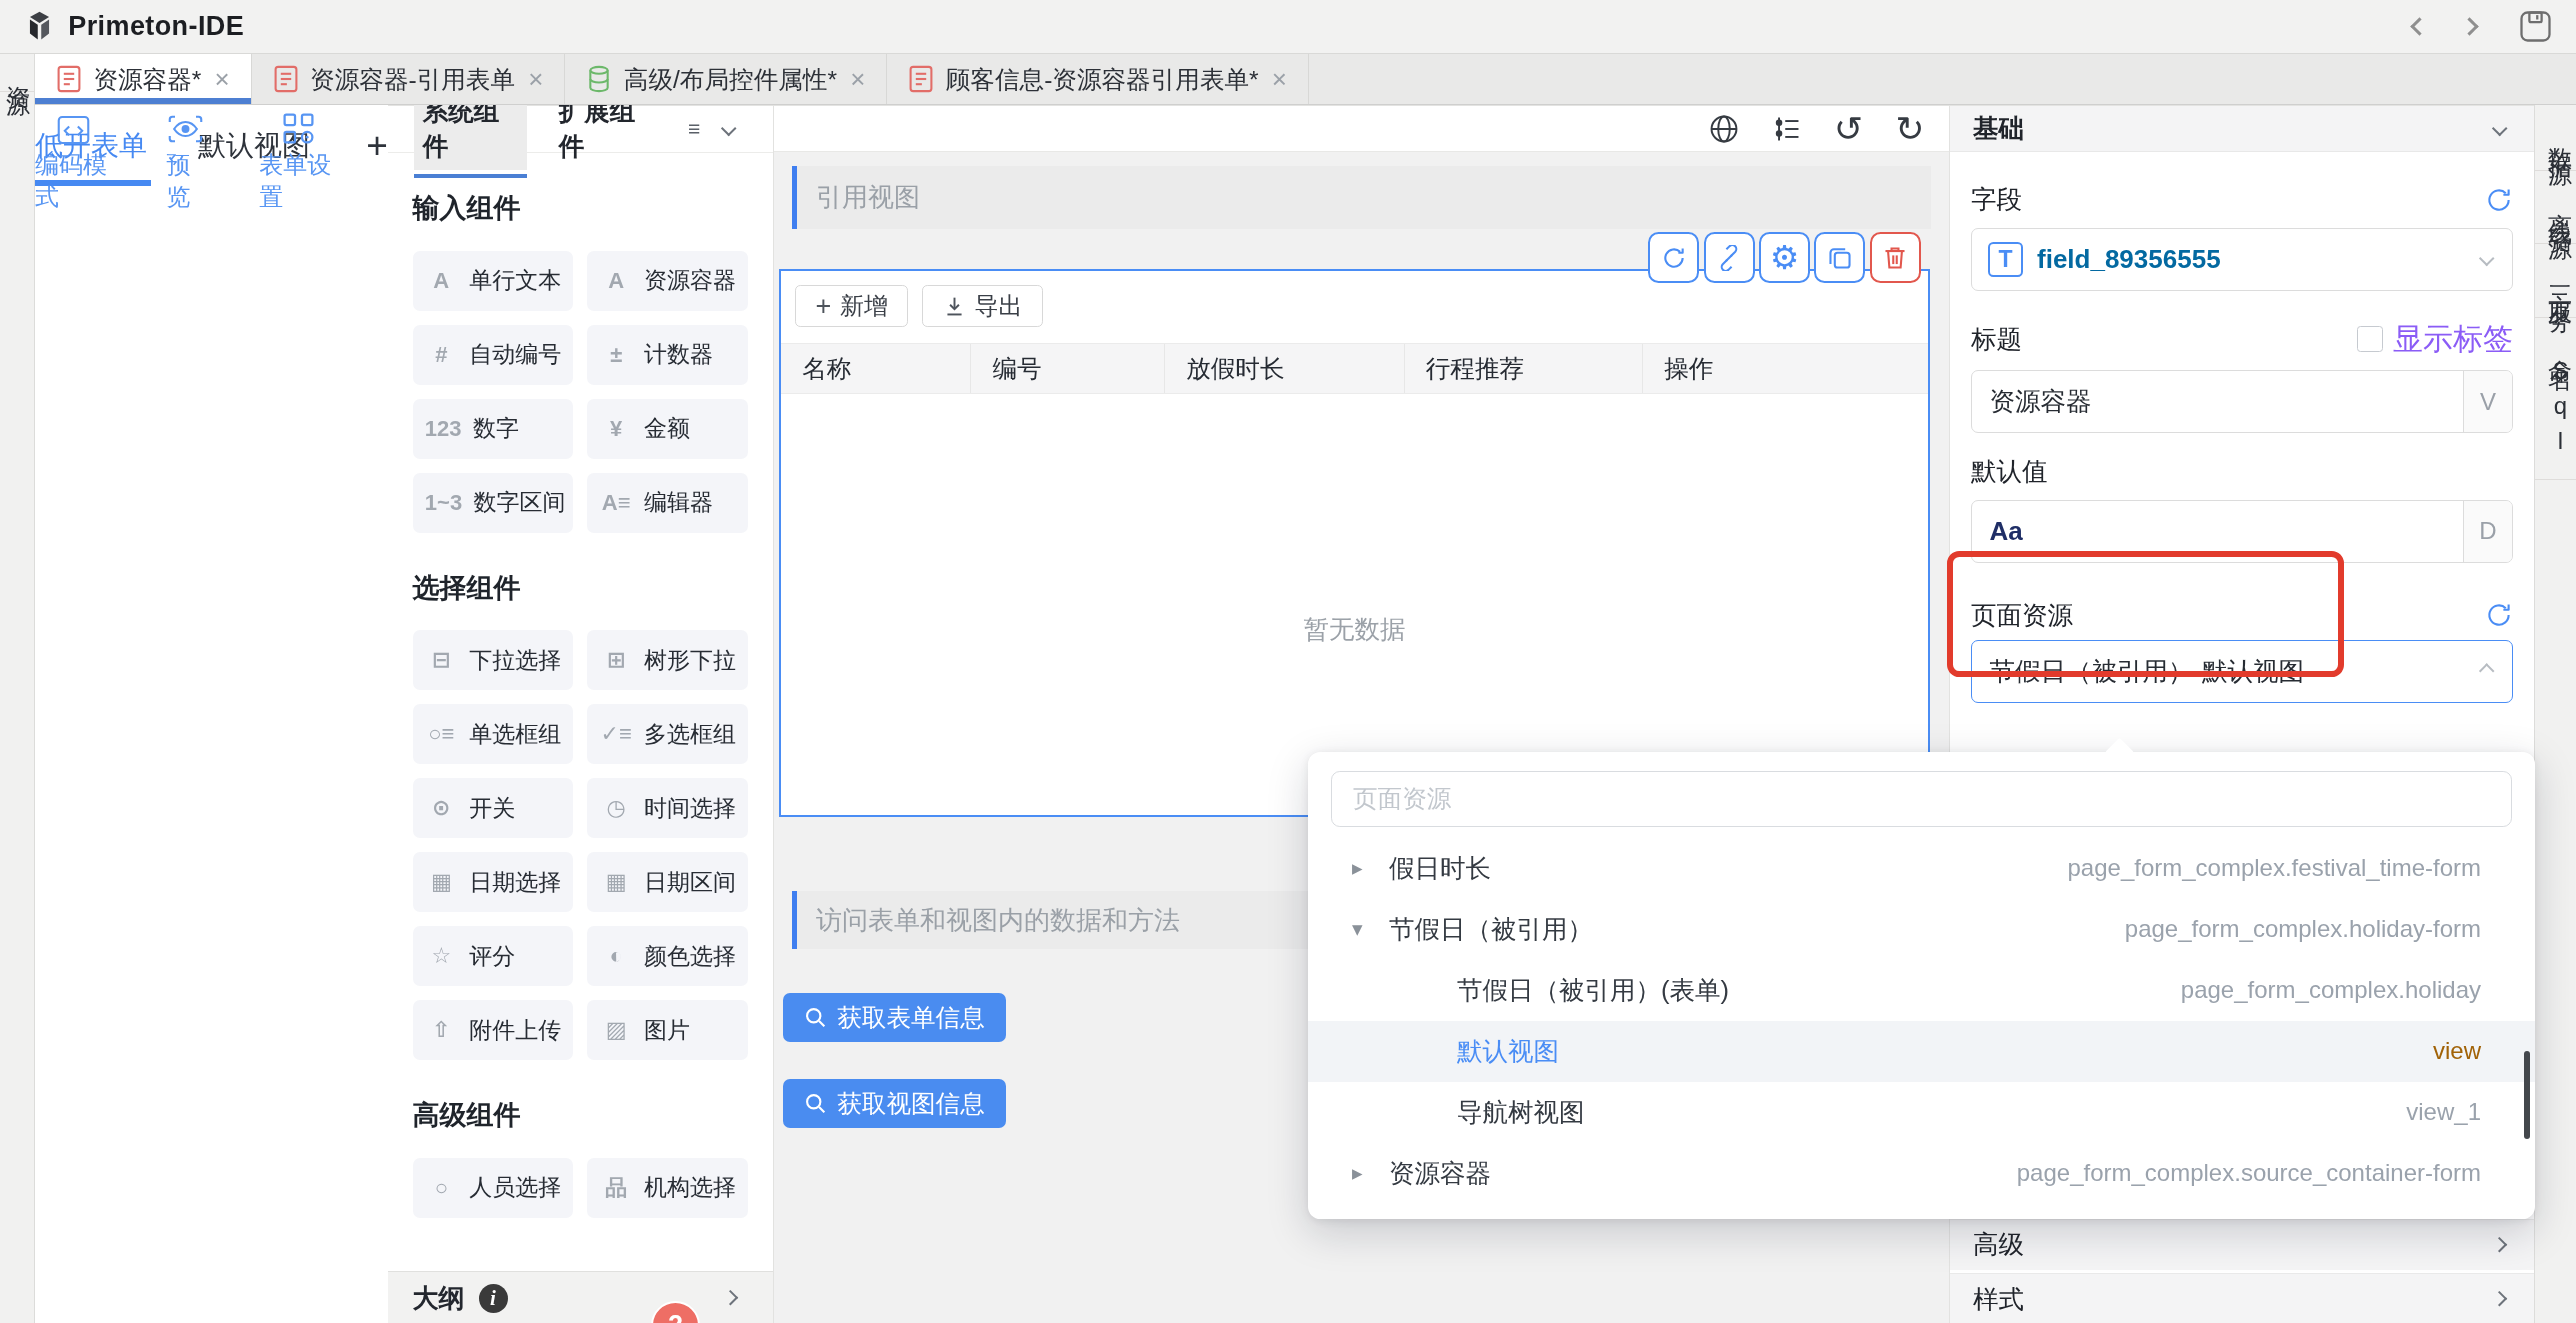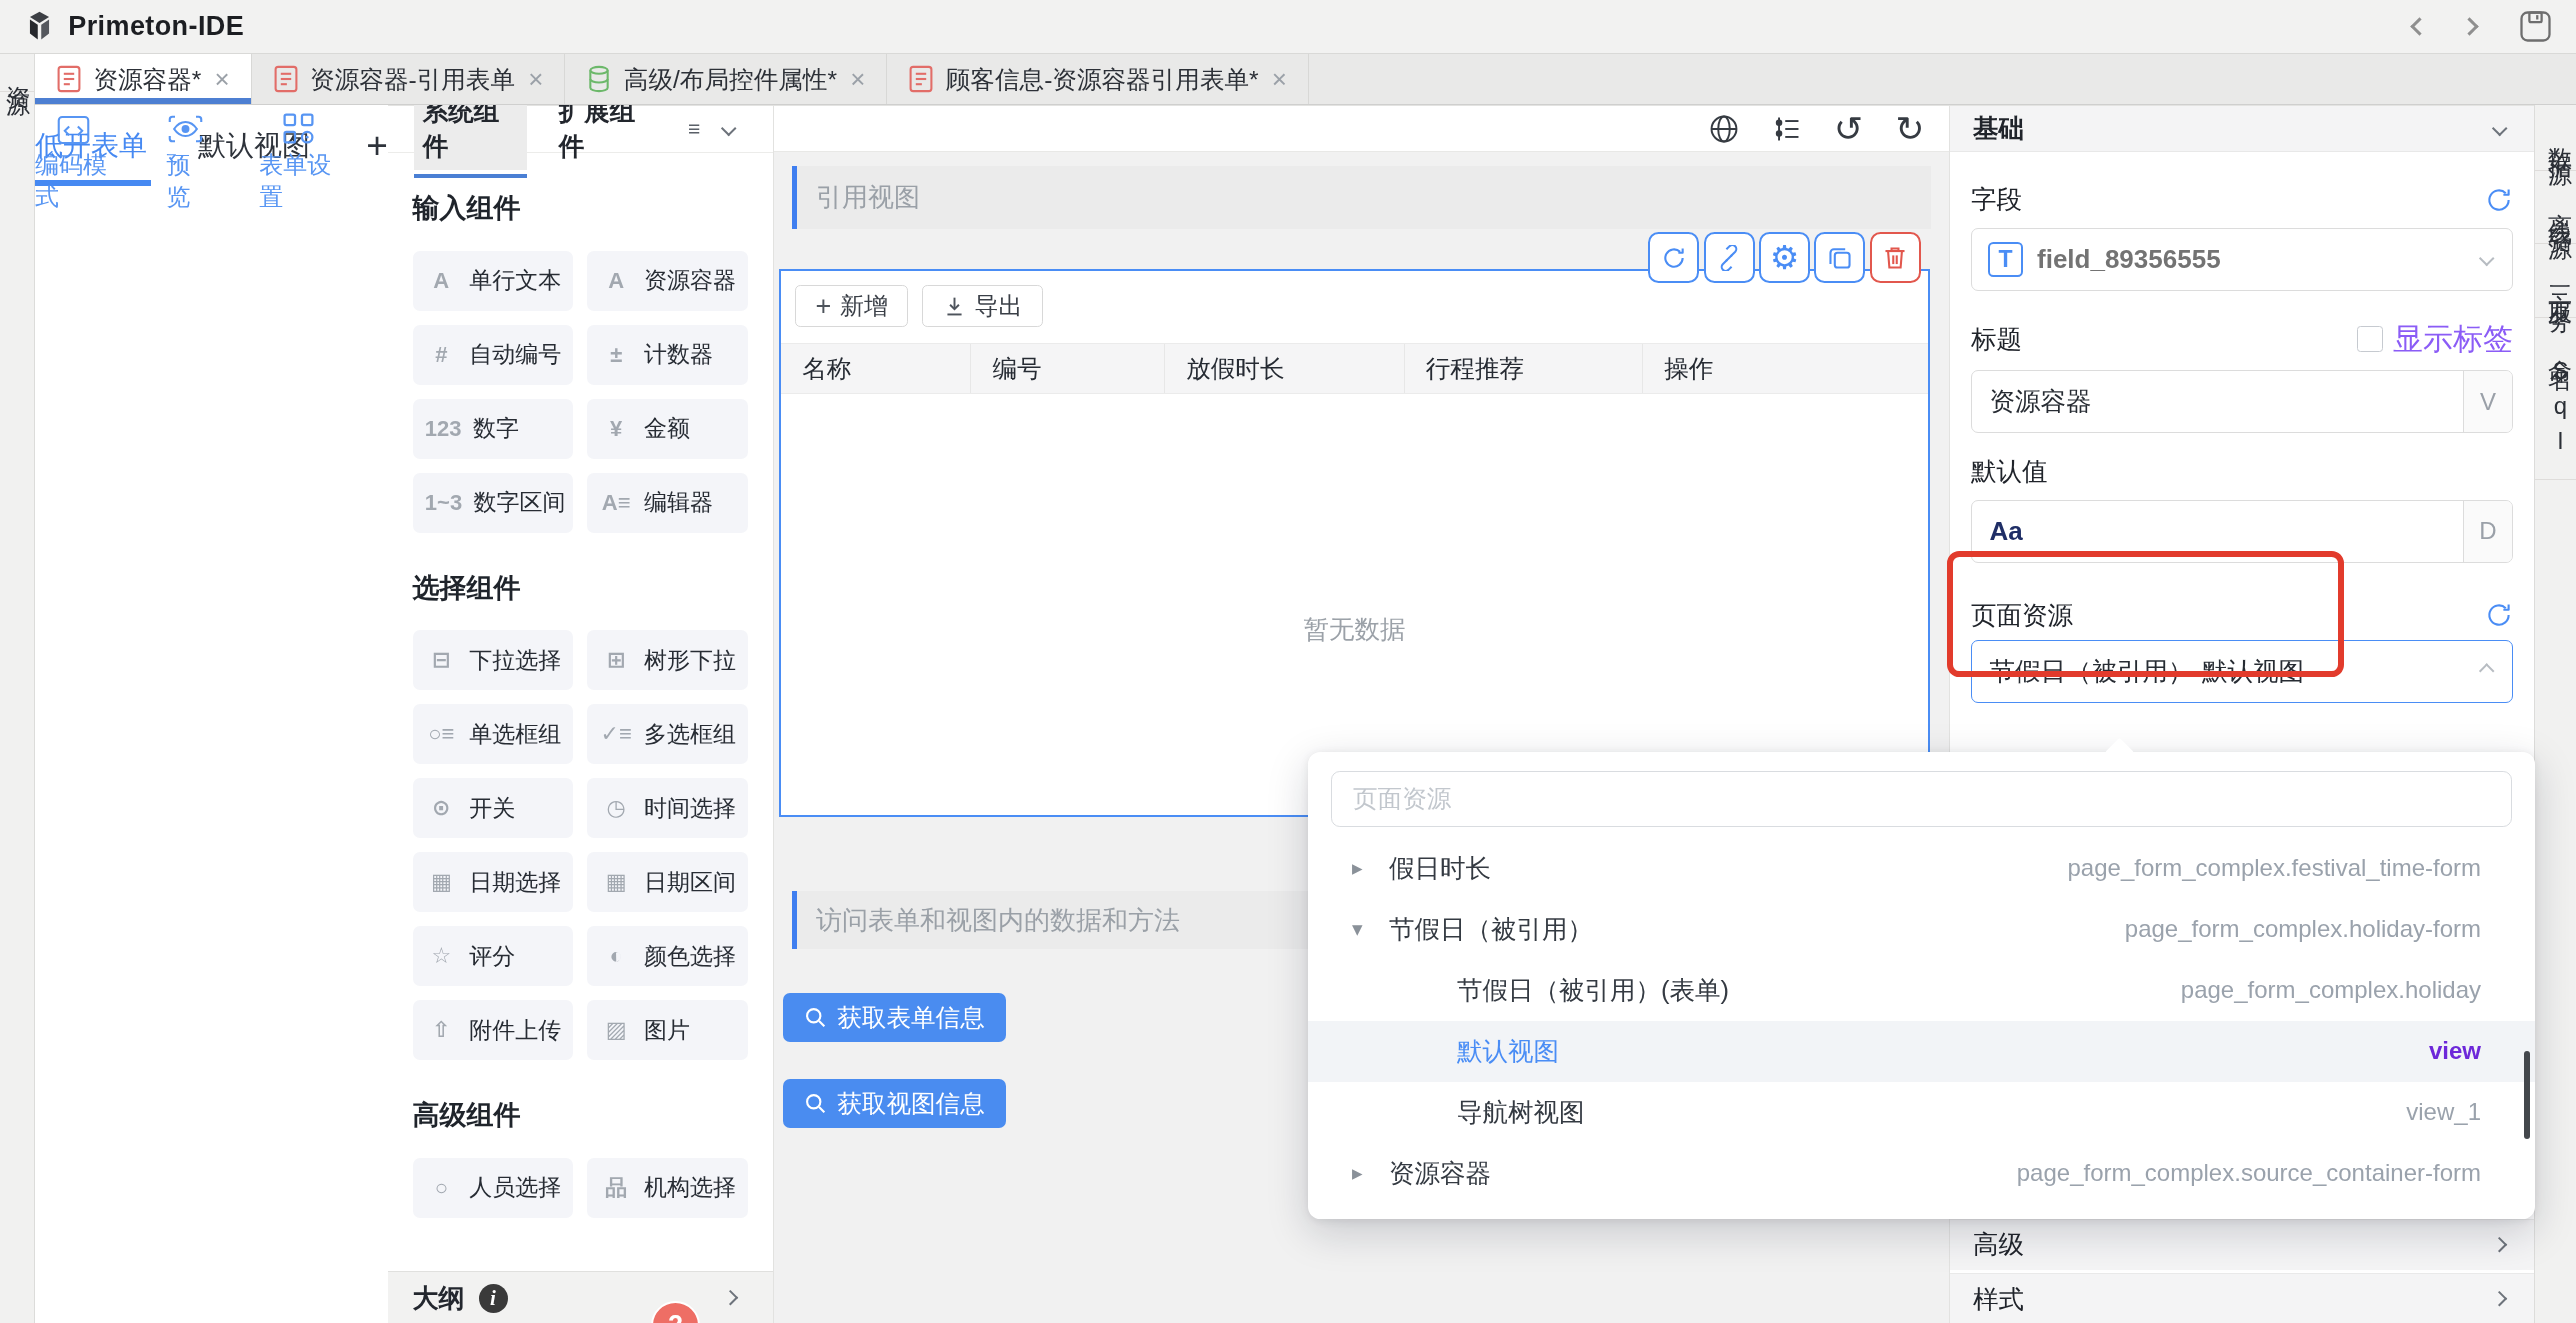--- a/index.html
+++ b/index.html
@@ -97,21 +97,21 @@
 
   
   .inspector{width:585px;flex:0 0 auto;background:#fff;border-left:0.9px solid #e2e2e0;border-top:0.9px solid #e3e3e1;display:flex;flex-direction:column;position:relative}
   .insp-header{height:46px;flex:0 0 auto;background:#f4f4f5;border-bottom:0.9px solid #e8e8e8;display:flex;align-items:center;padding:0 23px;font-size:25.5px;font-weight:600;color:#20242b}
   .insp-header .chev{margin-left:auto;margin-right:5.3px}
   .insp-body{flex:1;min-height:0;padding:0 21px;position:relative}
   .row-label{display:flex;align-items:center;font-size:25.5px;color:#20242b}
   .ml-auto{margin-left:auto}
   .input{height:63px;border:0.9px solid #dcdcdc;border-radius:7px;background:#fff;display:flex;align-items:center;margin-top:10.5px;overflow:hidden}
   .t-badge{width:35px;height:35px;border:2.2px solid #4a8df5;border-radius:5.3px;color:#4a8df5;font-weight:700;font-size:23px;display:flex;align-items:center;justify-content:center;margin-left:16px;flex:0 0 auto}
-  .field-text{color:#737373;font-size:26px;font-weight:600;margin-left:14px}
+  .field-text{color:#0369a1;font-size:26px;font-weight:600;margin-left:14px}
   .input .chev{margin-left:auto;margin-right:19.3px}
   .checkbox{width:26px;height:26px;border:1.8px solid #c6cad0;border-radius:3.5px;background:#fff;margin-right:10.5px}
   .cb-label{font-size:30px;color:#8b5cf6}
   .in-text{font-size:25.5px;color:#272c33;margin-left:17.6px}
   .in-text.bold-navy{font-weight:700;color:#1f2e66;font-size:26px}
   .suffix{margin-left:auto;width:49px;align-self:stretch;border-left:0.9px solid #dcdcdc;background:#fafafa;color:#9aa0a8;font-size:24px;display:flex;align-items:center;justify-content:center}
   .select-focus{border:1.8px solid #4a8df5}
   .red-box{position:absolute;left:-3.5px;top:399px;width:397px;height:126px;border:6.1px solid #e23b2c;border-radius:12.3px;z-index:40;pointer-events:none}
   .mt34{margin-top:30px}.mt32{margin-top:28px}.mt24{margin-top:21px}.mt40{margin-top:35px}
   .insp-sections{margin-top:auto;flex:0 0 auto}
@@ -127,21 +127,21 @@
   .dd-search::placeholder{color:#c2c7cd}
   .dd-rows{margin-top:10.5px}
   .drow{height:61px;display:flex;align-items:center;padding-right:54px}
   .drow .caret{width:23px;font-size:21px;color:#8a9199;margin-left:44px;flex:0 0 auto}
   .drow.l1 .dlabel{margin-left:14px}
   .drow.l2 .dlabel{margin-left:149px}
   .dlabel{font-size:25.5px;color:#343a42;white-space:nowrap}
   .dcode{margin-left:auto;font-size:24px;color:#9aa2ac;white-space:nowrap}
   .drow.selected{background:#f2f4f7}
   .drow.selected .dlabel{color:#4a8df5}
-  .drow.selected .dcode{color:#6d28d9;font-weight:700}
+  .drow.selected .dcode{color:#a16207;font-weight:400}
   .dd-scrollthumb{position:absolute;right:5.3px;top:299px;width:6.1px;height:88px;background:#43474c;border-radius:3.5px}
 
   svg{display:block}
 </style>
 </head>
 <body>
 
 <div class="stage">
 
   <div class="titlebar">

